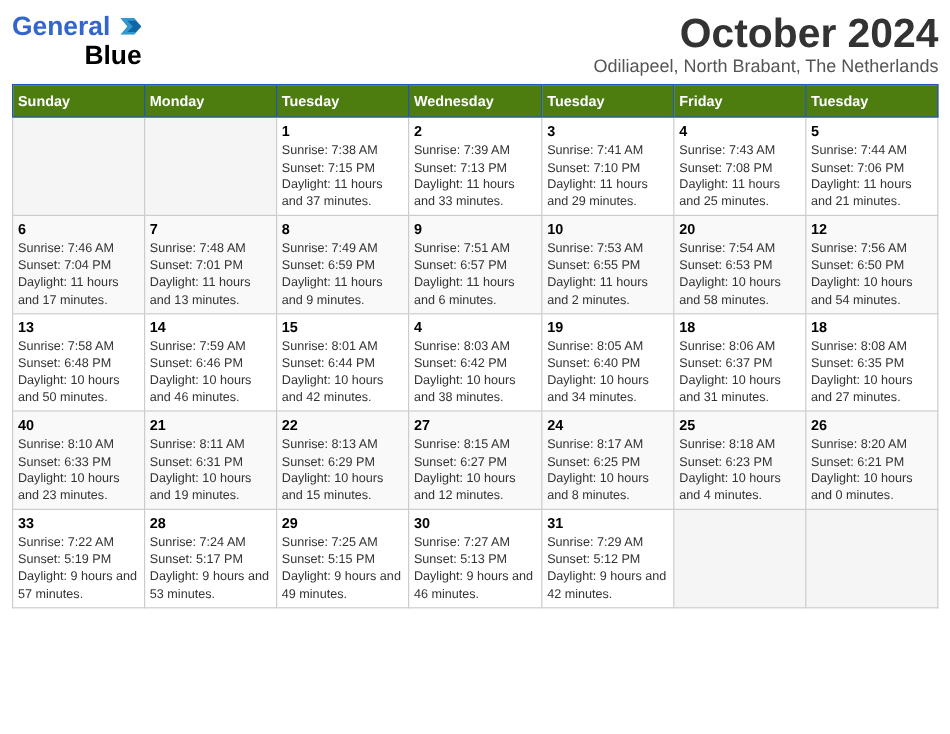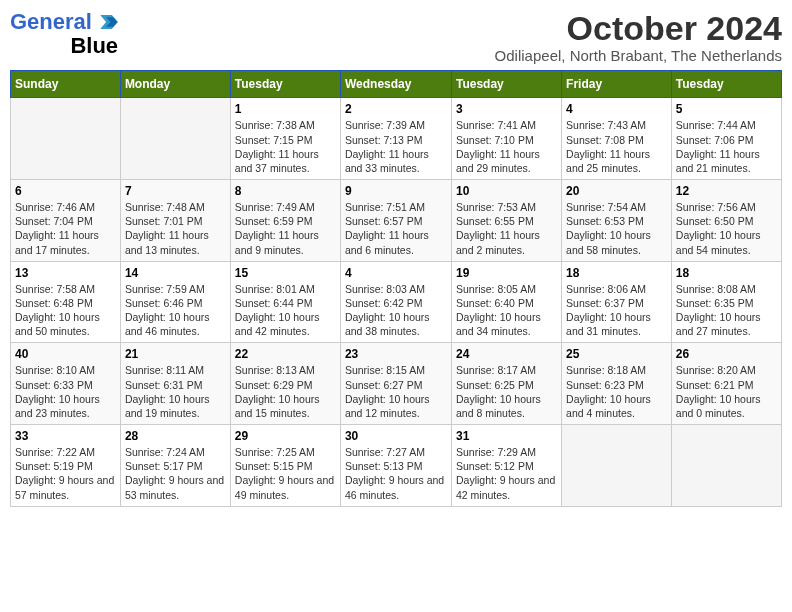--- a/index.html
+++ b/index.html
@@ -221,21 +221,21 @@
         </td>
         <td>
           <span class="day-num">21</span>
           <div class="day-info">Sunrise: 8:11 AM<br>Sunset: 6:31 PM<br>Daylight: 10 hours and 19 minutes.</div>
         </td>
         <td>
           <span class="day-num">22</span>
           <div class="day-info">Sunrise: 8:13 AM<br>Sunset: 6:29 PM<br>Daylight: 10 hours and 15 minutes.</div>
         </td>
         <td>
-          <span class="day-num">23</span>
+          <span class="day-num">27</span>
           <div class="day-info">Sunrise: 8:15 AM<br>Sunset: 6:27 PM<br>Daylight: 10 hours and 12 minutes.</div>
         </td>
         <td>
           <span class="day-num">24</span>
           <div class="day-info">Sunrise: 8:17 AM<br>Sunset: 6:25 PM<br>Daylight: 10 hours and 8 minutes.</div>
         </td>
         <td>
           <span class="day-num">25</span>
           <div class="day-info">Sunrise: 8:18 AM<br>Sunset: 6:23 PM<br>Daylight: 10 hours and 4 minutes.</div>
         </td>

